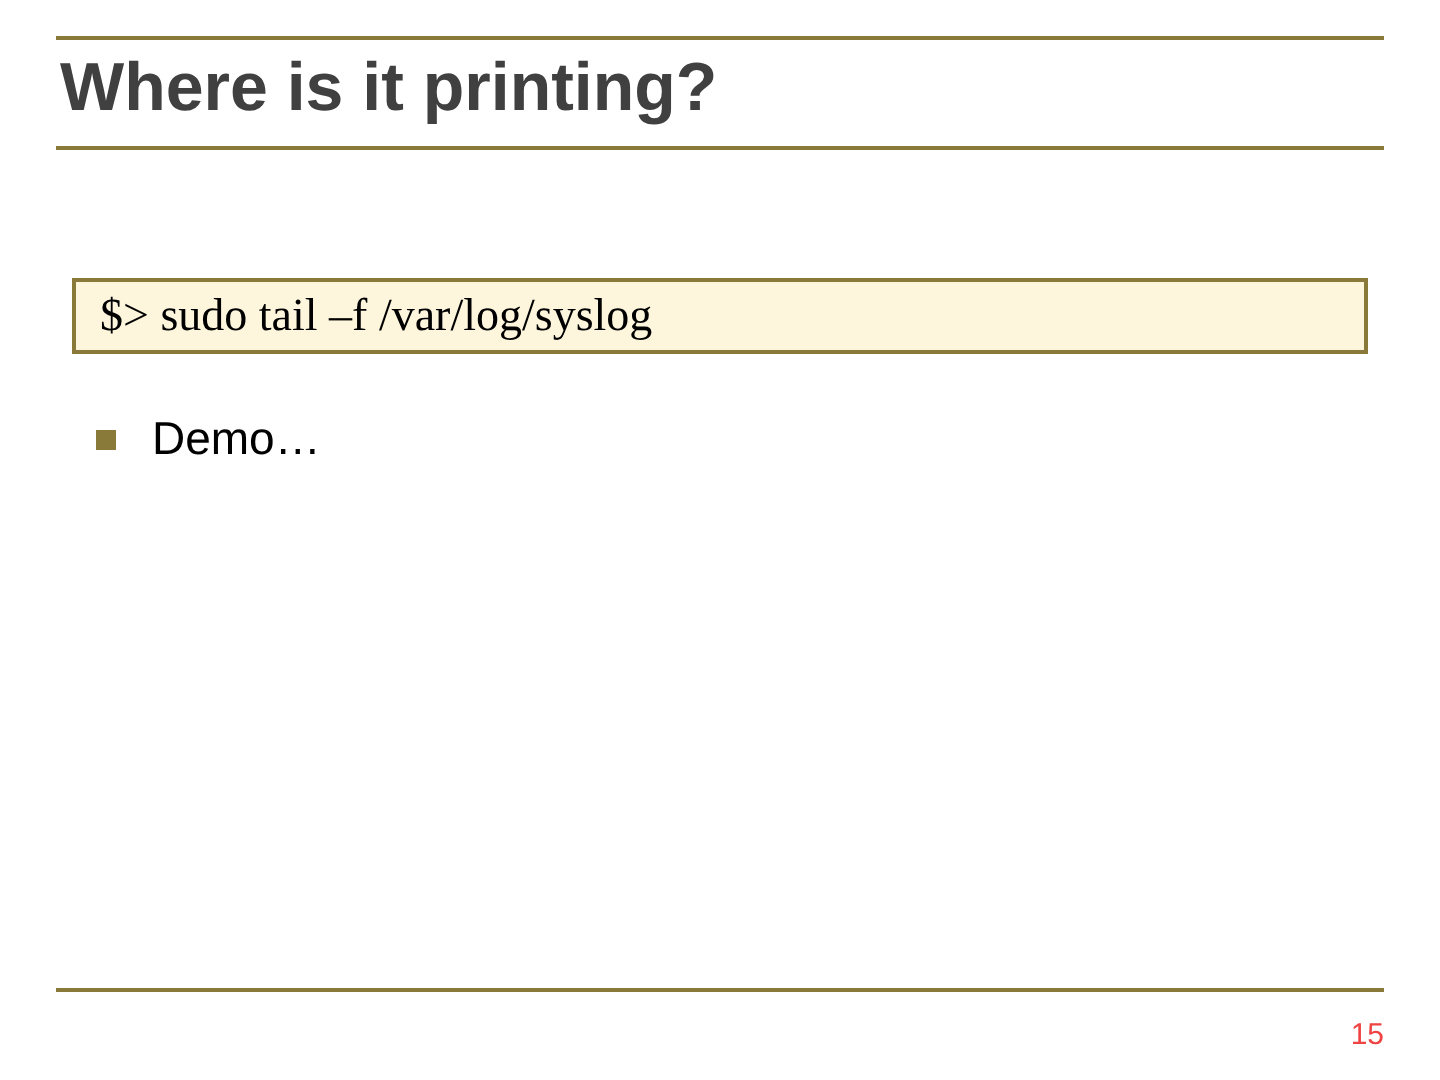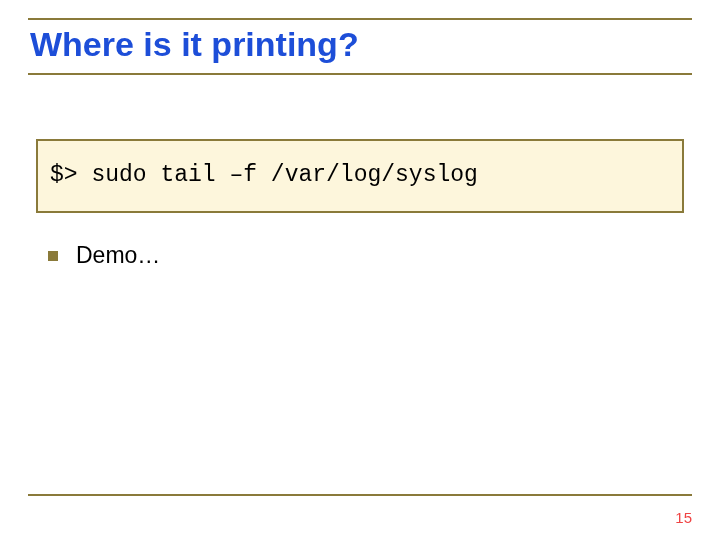--- a/index.html
+++ b/index.html
@@ -10,21 +10,21 @@
     height: 540px;
     padding: 18px 28px 40px 28px;
   }
   .rule-top {
     border-top: 2px solid #8a7a3a;
     margin: 0 0 2px 0;
   }
   .title {
     font-size: 34px;
     font-weight: bold;
-    color: #1d4ed8;
+    color: #404040;
     padding: 4px 0 8px 2px;
     line-height: 1.1;
   }
   .rule-under-title {
     border-top: 2px solid #8a7a3a;
     margin-top: 2px;
   }
   .body {
     padding: 36px 8px 0 8px;
     font-size: 23px;
@@ -43,22 +43,22 @@
     left: 12px;
     top: 10px;
     width: 10px;
     height: 10px;
     background: #8a7a3a;
   }
   .code-box {
     margin: 28px 0 28px 0;
     border: 2px solid #8a7a3a;
     background: #fdf6dc;
-    padding: 20px 12px;
-    font-family: Liberation Mono, monospace;
+    padding: 2px 12px;
+    font-family: Liberation Serif, serif;
     font-size: 23px;
     color: #000;
     white-space: pre;
   }
   .rule-bottom {
     position: absolute;
     left: 28px;
     right: 28px;
     bottom: 44px;
     border-top: 2px solid #8a7a3a;

